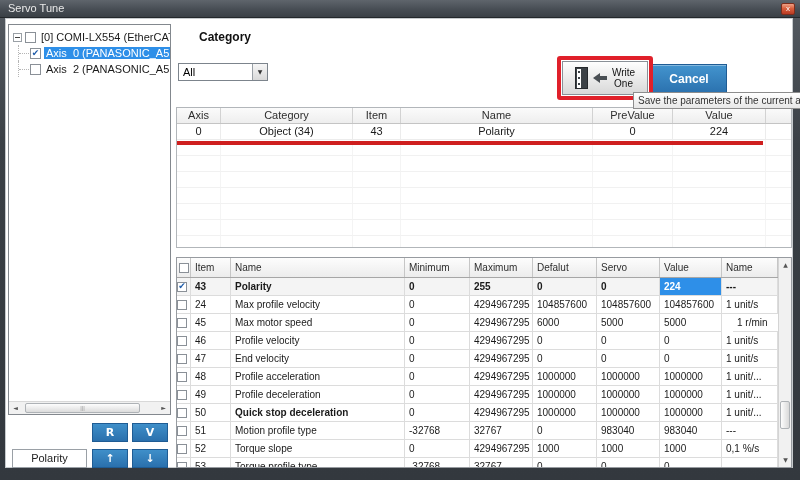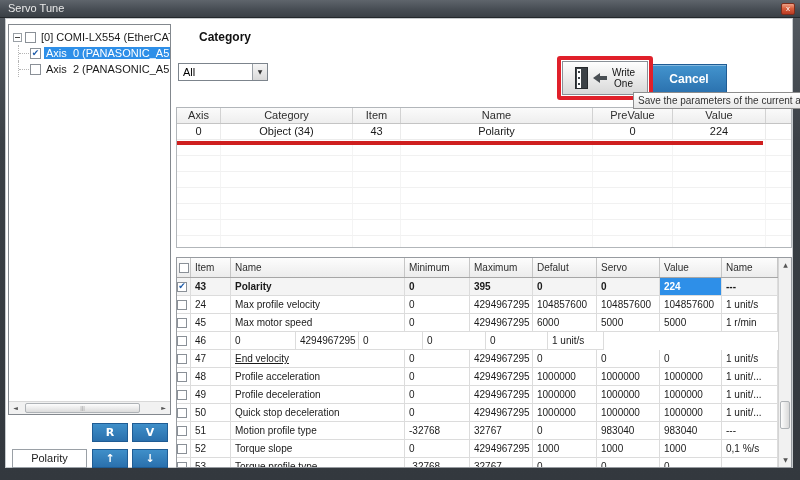--- a/index.html
+++ b/index.html
@@ -295,21 +295,21 @@
         <div class="bt-hcell" style="width: 56px;">Name</div>
       </div>
     <div id="bt-rows">
         <div class="bt-row bold">
           <div class="bt-cell cbcell" style="width: 14px;">
             <div class="cb small">✔</div>
           </div>
           <div class="bt-cell" style="width: 40px;">43</div>
           <div class="bt-cell" style="width: 174px;">Polarity</div>
           <div class="bt-cell" style="width: 65px;">0</div>
-          <div class="bt-cell" style="width: 63px;">395</div>
+          <div class="bt-cell" style="width: 63px;">255</div>
           <div class="bt-cell" style="width: 64px;">0</div>
           <div class="bt-cell" style="width: 63px;">0</div>
           <div class="bt-cell hl" style="width: 62px;">224</div>
           <div class="bt-cell" style="width: 56px;">---</div>
         </div>
         <div class="bt-row">
           <div class="bt-cell cbcell" style="width: 14px;">
             <div class="cb small"></div>
           </div>
           <div class="bt-cell" style="width: 40px;">24</div>
@@ -325,40 +325,41 @@
           <div class="bt-cell cbcell" style="width: 14px;">
             <div class="cb small"></div>
           </div>
           <div class="bt-cell" style="width: 40px;">45</div>
           <div class="bt-cell" style="width: 174px;">Max motor speed</div>
           <div class="bt-cell" style="width: 65px;">0</div>
           <div class="bt-cell" style="width: 63px;">4294967295</div>
           <div class="bt-cell" style="width: 64px;">6000</div>
           <div class="bt-cell" style="width: 63px;">5000</div>
           <div class="bt-cell" style="width: 62px;">5000</div>
-          <div class="bt-cell" style="width: 56px;">1 r/min</div>
+          <div class="bt-cell" style="width: 56px; margin-left: 11px;">1 r/min</div>
         </div>
         <div class="bt-row">
           <div class="bt-cell cbcell" style="width: 14px;">
             <div class="cb small"></div>
           </div>
           <div class="bt-cell" style="width: 40px;">46</div>
+          <div class="bt-cell" style="width: 174px;">Profile velocity</div>
           <div class="bt-cell" style="width: 65px;">0</div>
           <div class="bt-cell" style="width: 63px;">4294967295</div>
           <div class="bt-cell" style="width: 64px;">0</div>
           <div class="bt-cell" style="width: 63px;">0</div>
           <div class="bt-cell" style="width: 62px;">0</div>
           <div class="bt-cell" style="width: 56px;">1 unit/s</div>
         </div>
         <div class="bt-row">
           <div class="bt-cell cbcell" style="width: 14px;">
             <div class="cb small"></div>
           </div>
           <div class="bt-cell" style="width: 40px;">47</div>
-          <div class="bt-cell" style="width: 174px; text-decoration: underline;">End velocity</div>
+          <div class="bt-cell" style="width: 174px;">End velocity</div>
           <div class="bt-cell" style="width: 65px;">0</div>
           <div class="bt-cell" style="width: 63px;">4294967295</div>
           <div class="bt-cell" style="width: 64px;">0</div>
           <div class="bt-cell" style="width: 63px;">0</div>
           <div class="bt-cell" style="width: 62px;">0</div>
           <div class="bt-cell" style="width: 56px;">1 unit/s</div>
         </div>
         <div class="bt-row">
           <div class="bt-cell cbcell" style="width: 14px;">
             <div class="cb small"></div>
@@ -383,21 +384,21 @@
           <div class="bt-cell" style="width: 64px;">1000000</div>
           <div class="bt-cell" style="width: 63px;">1000000</div>
           <div class="bt-cell" style="width: 62px;">1000000</div>
           <div class="bt-cell" style="width: 56px;">1 unit/...</div>
         </div>
         <div class="bt-row">
           <div class="bt-cell cbcell" style="width: 14px;">
             <div class="cb small"></div>
           </div>
           <div class="bt-cell" style="width: 40px;">50</div>
-          <div class="bt-cell" style="width: 174px;">Quick stop deceleration</div>
+          <div class="bt-cell" style="width: 174px; font-weight: bold;">Quick stop deceleration</div>
           <div class="bt-cell" style="width: 65px;">0</div>
           <div class="bt-cell" style="width: 63px;">4294967295</div>
           <div class="bt-cell" style="width: 64px;">1000000</div>
           <div class="bt-cell" style="width: 63px;">1000000</div>
           <div class="bt-cell" style="width: 62px;">1000000</div>
           <div class="bt-cell" style="width: 56px;">1 unit/...</div>
         </div>
         <div class="bt-row">
           <div class="bt-cell cbcell" style="width: 14px;">
             <div class="cb small"></div>

